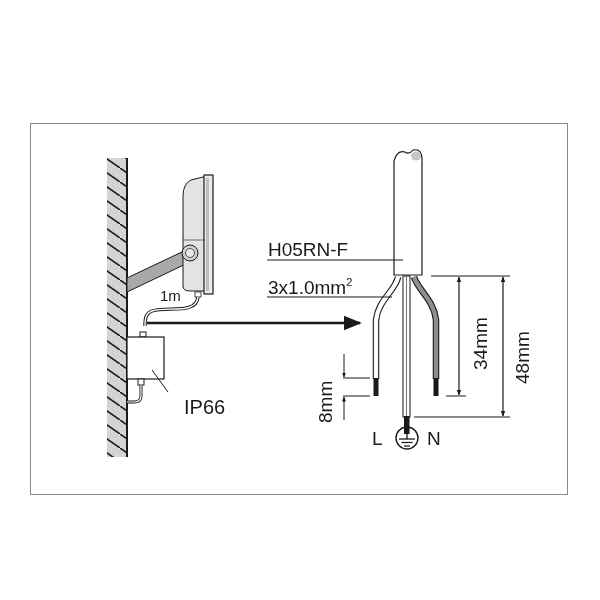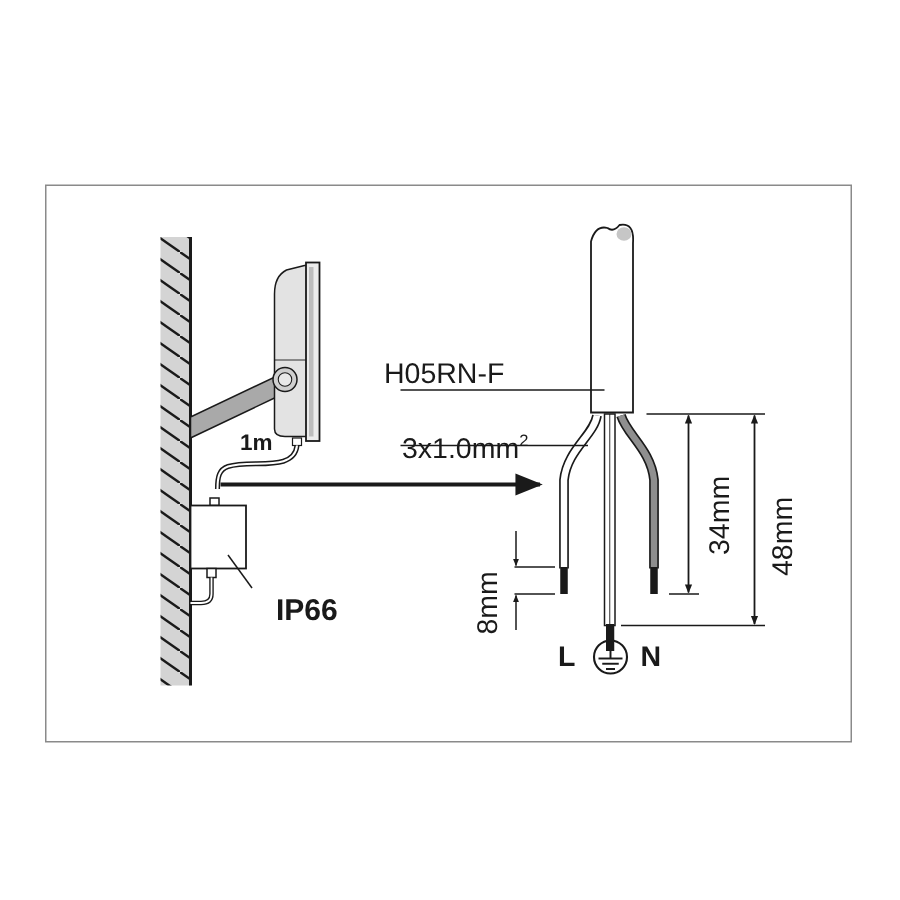--- a/index.html
+++ b/index.html
@@ -1,21 +1,21 @@
 <!DOCTYPE html>
 <html><head>
 <meta charset="utf-8">
 <style>
   html, body { margin:0; padding:0; background:#ffffff; }
   body { width:600px; height:600px; position:relative; overflow:hidden; font-family:"Liberation Sans", sans-serif; }
   #frame { position:absolute; left:30px; top:123px; width:538px; height:372px; border:1px solid #8a8a8a; box-sizing:border-box; }
   svg { position:absolute; left:0; top:0; }
   .lbl { position:absolute; color:#1a1a1a; white-space:nowrap; line-height:1; }
   .lbl-thin { font-size:19px; font-weight:normal; }
-  .lbl-bold { font-size:19px; font-weight:bold; }
+  .lbl-bold { font-size:19px; font-weight:normal; }
   sup { font-size:11px; vertical-align:8px; }
   .rot { transform-origin:left top; transform:rotate(-90deg); }
 </style>
 </head>
 <body>
 
 <div id="frame"></div>
 
 <svg width="600" height="600" viewBox="0 0 600 600">
   <defs>
@@ -114,21 +114,21 @@
     <line x1="407" y1="429" x2="407" y2="439" stroke="#1a1a1a" stroke-width="1.3"></line>
     <line x1="399" y1="439" x2="415" y2="439" stroke="#1a1a1a" stroke-width="1.3"></line>
     <line x1="401.5" y1="442.5" x2="412.5" y2="442.5" stroke="#1a1a1a" stroke-width="1.3"></line>
     <line x1="404" y1="446" x2="410" y2="446" stroke="#1a1a1a" stroke-width="1.3"></line>
   </g>
 </svg>
 
 <div class="lbl lbl-bold" style="left:160px;top:288px;font-size:15px;">1m</div>
 <div class="lbl lbl-bold" style="left:184px;top:397px;font-size:20px;">IP66</div>
 
-<div class="lbl lbl-thin" style="left:256px;top:240px;">H05RN-F</div>
-<div class="lbl lbl-thin" style="left:268px;top:277px;margin-top:12px;"><span>3x1.0mm</span><sup>2</sup></div>
+<div class="lbl lbl-thin" style="left:268px;top:240px;">H05RN-F</div>
+<div class="lbl lbl-thin" style="left:268px;top:277px;"><span>3x1.0mm</span><sup>2</sup></div>
 
 <div class="lbl lbl-thin rot" style="left:316px;top:423px;">8mm</div>
 <div class="lbl lbl-thin rot" style="left:471px;top:370px;">34mm</div>
 <div class="lbl lbl-thin rot" style="left:513px;top:384px;">48mm</div>
 
 <div class="lbl lbl-bold" style="left:372px;top:429px;">L</div>
 <div class="lbl lbl-bold" style="left:427px;top:429px;">N</div>
 
 </body></html>

